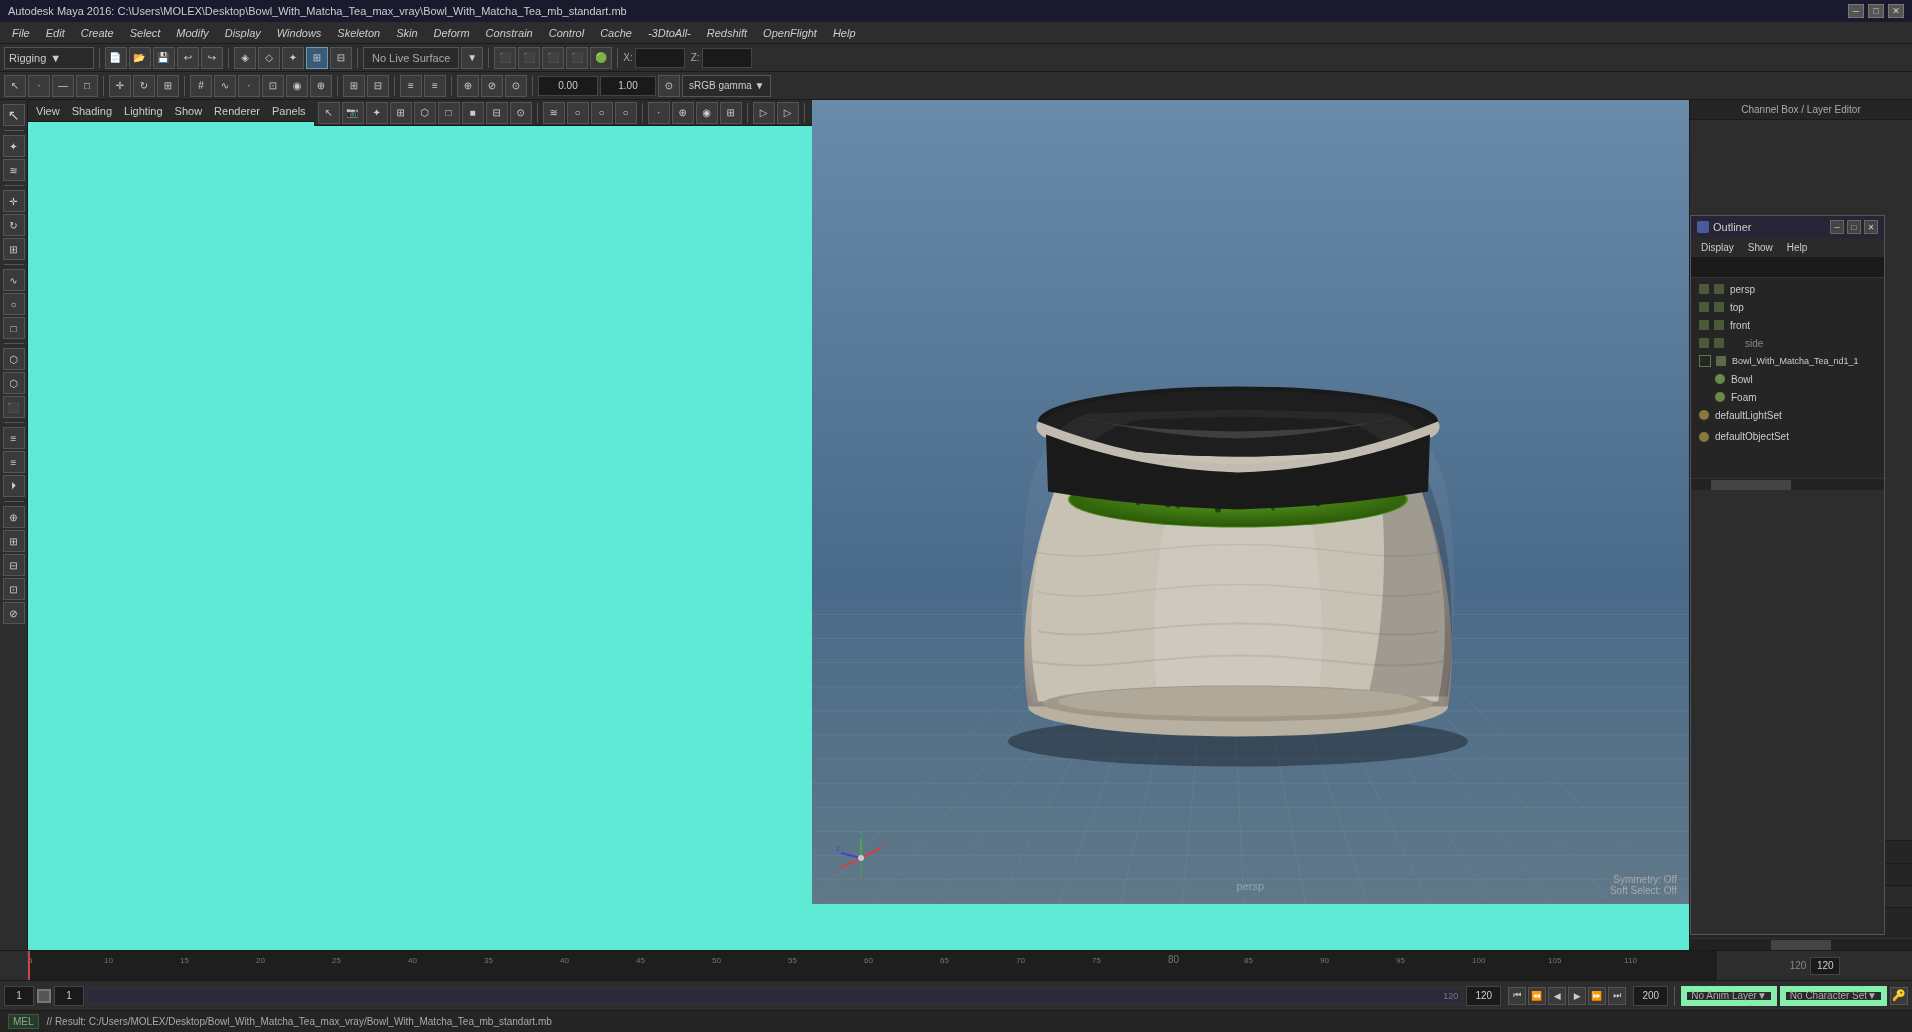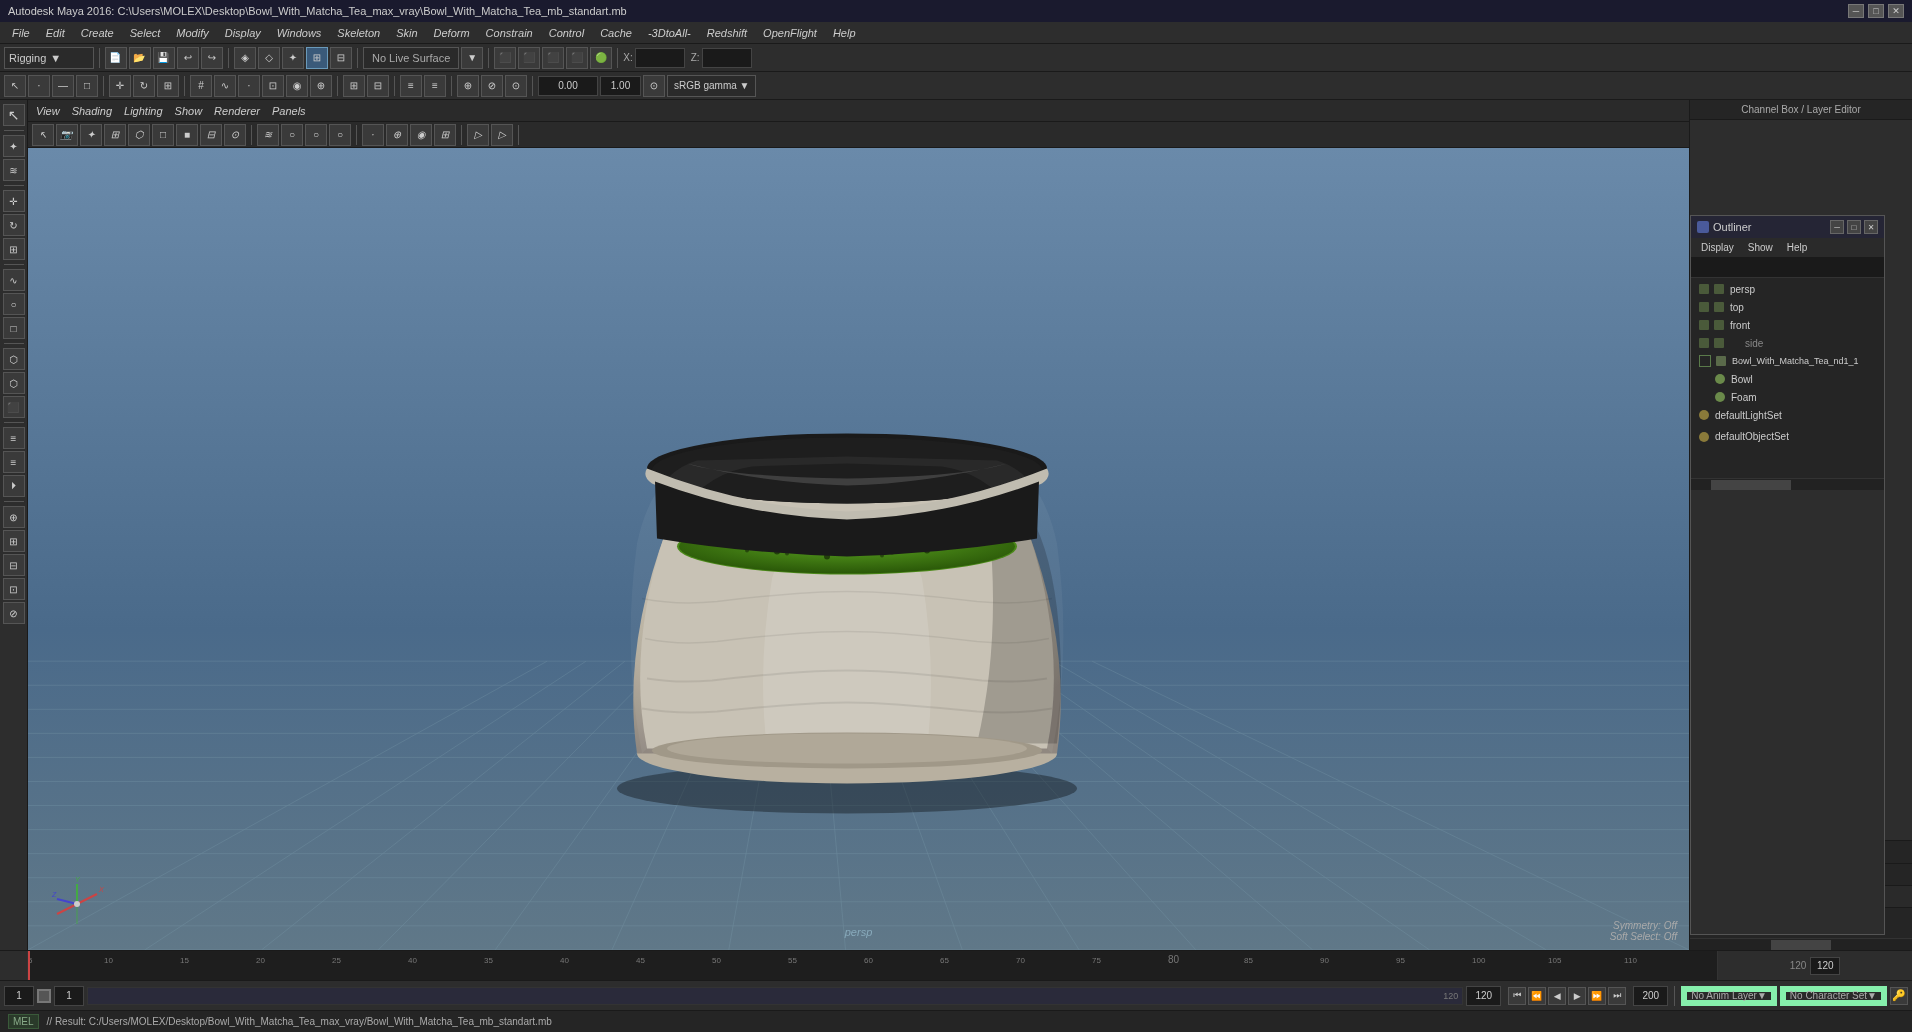--- a/index.html
+++ b/index.html
@@ -174,21 +174,21 @@
   <div class="toolbar-btn">⊟</div>
   <div class="toolbar-separator"></div>
   <div class="toolbar-btn">≡</div>
   <div class="toolbar-btn">≡</div>
   <div class="toolbar-separator"></div>
   <div class="toolbar-btn">⊕</div>
   <div class="toolbar-btn">⊘</div>
   <div class="toolbar-btn">⊙</div>
   <div class="toolbar-separator"></div>
   <div class="coord-field" style="width:60px;">0.00</div>
-  <div class="coord-field" style="width:41px;">1.00</div>
+  <div class="coord-field" style="width:56px;">1.00</div>
   <div class="toolbar-btn">⊙</div>
   <div style="background:#2a2a2a;border:1px solid #555;padding:0 6px;height:22px;display:flex;align-items:center;font-size:10px;color:#ccc;">sRGB gamma ▼</div>
 </div>
 
 <div id="main-area" style="display:flex;width:100%;height:calc(1032px - 22px - 22px - 28px - 28px - 30px - 30px - 22px);">
 
   <div id="left-toolbar">
     <div class="left-btn" style="font-size:14px;">↖</div>
     <div class="left-separator"></div>
     <div class="left-btn">✦</div>
@@ -210,21 +210,21 @@
     <div class="left-btn">≡</div>
     <div class="left-btn">⏵</div>
     <div class="left-separator"></div>
     <div class="left-btn">⊕</div>
     <div class="left-btn">⊞</div>
     <div class="left-btn">⊟</div>
     <div class="left-btn">⊡</div>
     <div class="left-btn">⊘</div>
   </div>
 
-  <div id="viewport" style="flex:1;background:#5eead4;position:relative;display:flex;flex-direction:column;font-style:italic;">
+  <div id="viewport" style="flex:1;background:#5eead4;position:relative;display:flex;flex-direction:row;">
 
     <div id="viewport-menu">
       <span class="vp-menu-item">View</span>
       <span class="vp-menu-item">Shading</span>
       <span class="vp-menu-item">Lighting</span>
       <span class="vp-menu-item">Show</span>
       <span class="vp-menu-item">Renderer</span>
       <span class="vp-menu-item">Panels</span>
     </div>
 

